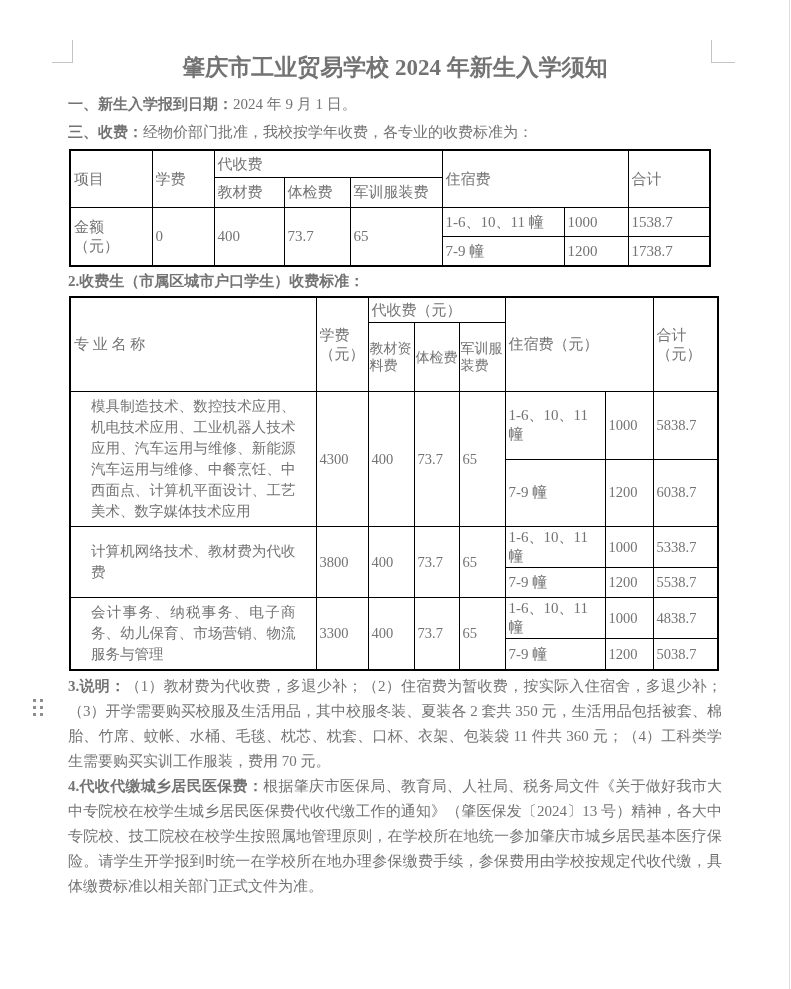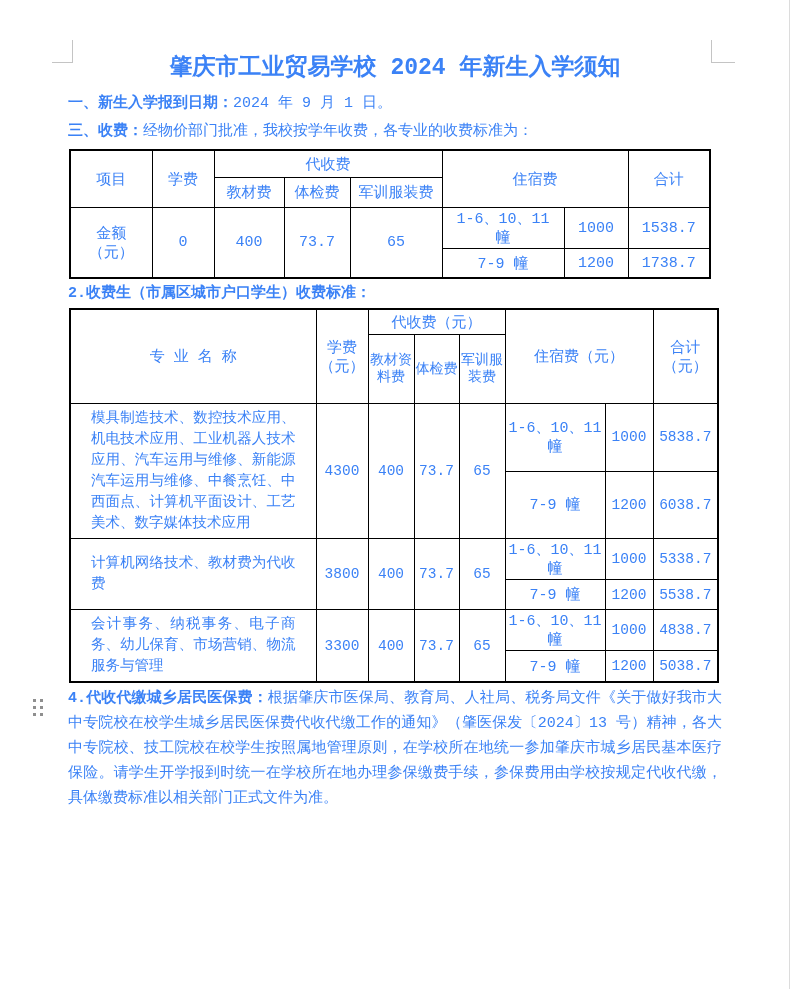--- a/index.html
+++ b/index.html
@@ -1,34 +1,34 @@
 <!DOCTYPE html>
 <html lang="zh"><head>
 <meta charset="utf-8">
 <style>
   html,body{margin:0;padding:0;background:#ffffff;}
   .page{position:relative;width:791px;height:989px;background:#ffffff;overflow:hidden;
-        font-family:Liberation Mono, monospace;color:#3b82f6;}
+        font-family:Liberation Serif, serif;color:#737373;}
   .page-edge{position:absolute;top:0;right:1px;width:1px;height:100%;background:#dcdcdc;}
   .corner-tl{position:absolute;left:52px;top:40px;width:20px;height:22px;
              border-right:1px solid #c4c4c4;border-bottom:1px solid #c4c4c4;}
   .corner-tr{position:absolute;left:711px;top:40px;width:23px;height:22px;
              border-left:1px solid #c4c4c4;border-bottom:1px solid #c4c4c4;}
   .drag-handle{position:absolute;left:33px;top:699px;display:grid;
                grid-template-columns:repeat(2,3px);grid-auto-rows:3px;gap:4px;cursor:grab;}
   .drag-handle span{background:#8f8f8f;display:block;}
   .content{position:absolute;left:68px;top:52px;width:654px;}
   .title{font-size:23px;font-weight:bold;text-align:center;line-height:32px;margin:0 0 6px 0;}
   .para{font-size:15px;line-height:28px;margin:0;text-align:justify;word-break:break-all;}
   .para .lead{font-weight:bold;}
   .note{font-size:15px;line-height:25px;margin:0;text-align:justify;word-break:break-all;}
   .note .lead{font-weight:bold;}
   .caption{font-size:15px;font-weight:bold;line-height:23px;margin:1px 0 0 0;}
   table{border-collapse:collapse;table-layout:fixed;margin:3px 0 3px 1px;border:2px solid #000;}
-  td{border:1px solid #000;text-align:center;font-size:15px;padding:1px 3px;
+  td{border:1px solid #000;text-align:left;font-size:15px;padding:1px 3px;
      vertical-align:middle;overflow:hidden;}
   .t1{width:640px;}
   .t2{width:648px;}
   .t1 .rh1 td{height:24px;}
   .t1 .rh2 td{height:27px;margin-top:40px;}
   .t1 .rb td{height:26px;}
   .t2 .rh1 td{height:22px;}
   .t2 .rh2 td{height:64px;font-size:14px;line-height:17px;padding:2px 1px;}
   .t2 .g1 td{height:50px;}
   .t2 .g2 td{height:27px;}
@@ -176,17 +176,18 @@
         <td class="num">4838.7</td>
       </tr>
       <tr class="g3">
         <td>7-9 幢</td>
         <td class="num">1200</td>
         <td class="num">5038.7</td>
       </tr>
     </tbody>
       </table>
 
+    <p class="note"><span class="lead">3.说明：</span><span>（1）教材费为代收费，多退少补；（2）住宿费为暂收费，按实际入住宿舍，多退少补；（3）开学需要购买校服及生活用品，其中校服冬装、夏装各 2 套共 350 元，生活用品包括被套、棉胎、竹席、蚊帐、水桶、毛毯、枕芯、枕套、口杯、衣架、包装袋 11 件共 360 元；（4）工科类学生需要购买实训工作服装，费用 70 元。</span></p>
 
     <p class="note"><span class="lead">4.代收代缴城乡居民医保费：</span><span>根据肇庆市医保局、教育局、人社局、税务局文件《关于做好我市大中专院校在校学生城乡居民医保费代收代缴工作的通知》（肇医保发〔2024〕13 号）精神，各大中专院校、技工院校在校学生按照属地管理原则，在学校所在地统一参加肇庆市城乡居民基本医疗保险。请学生开学报到时统一在学校所在地办理参保缴费手续，参保费用由学校按规定代收代缴，具体缴费标准以相关部门正式文件为准。</span></p>
 
   </div>
 </div>
 
 </body></html>

